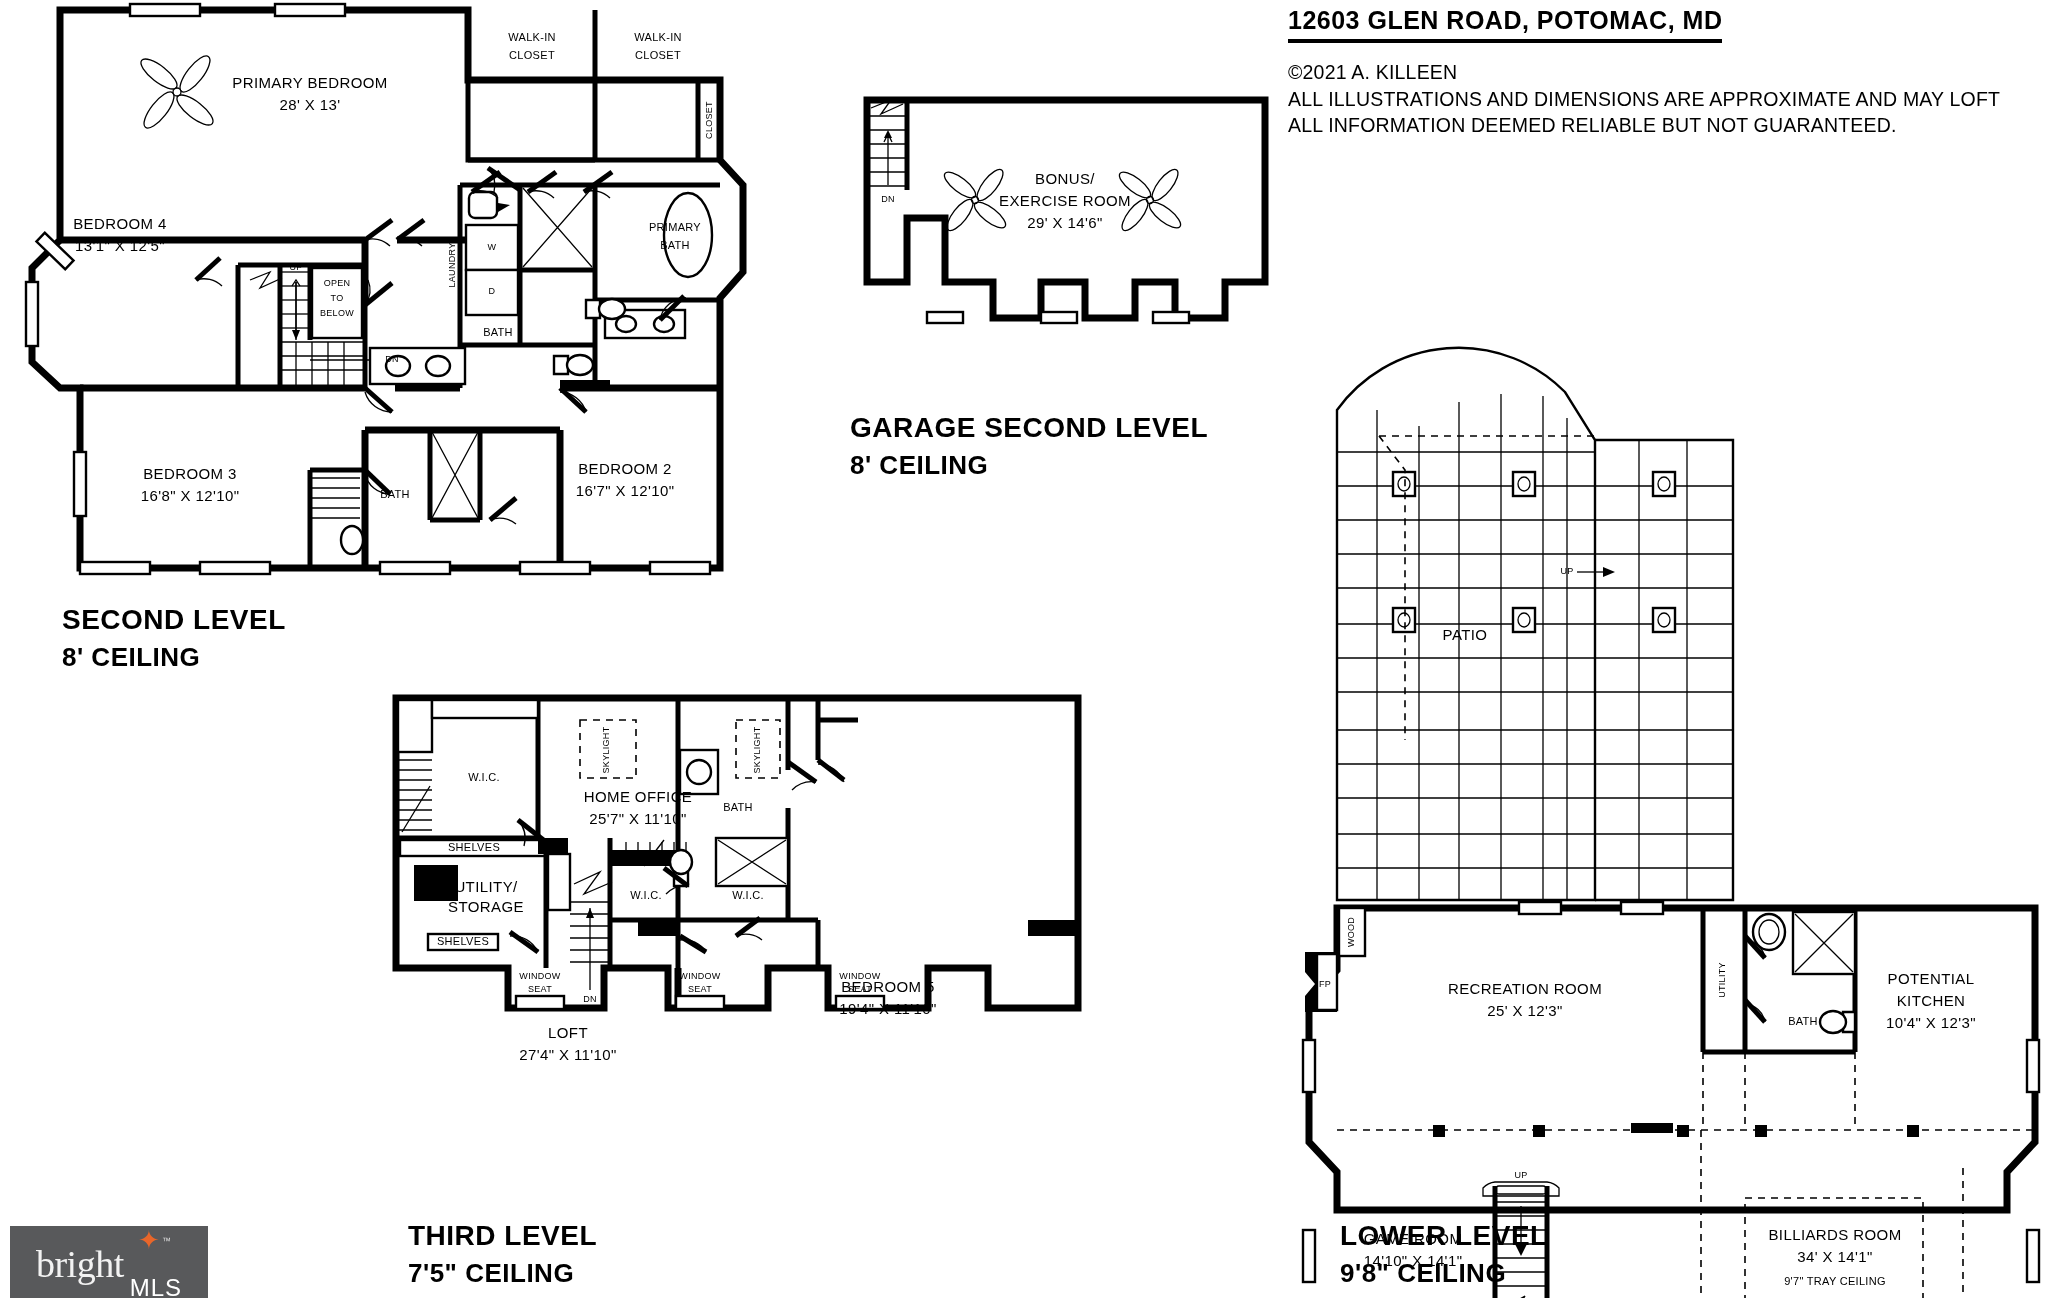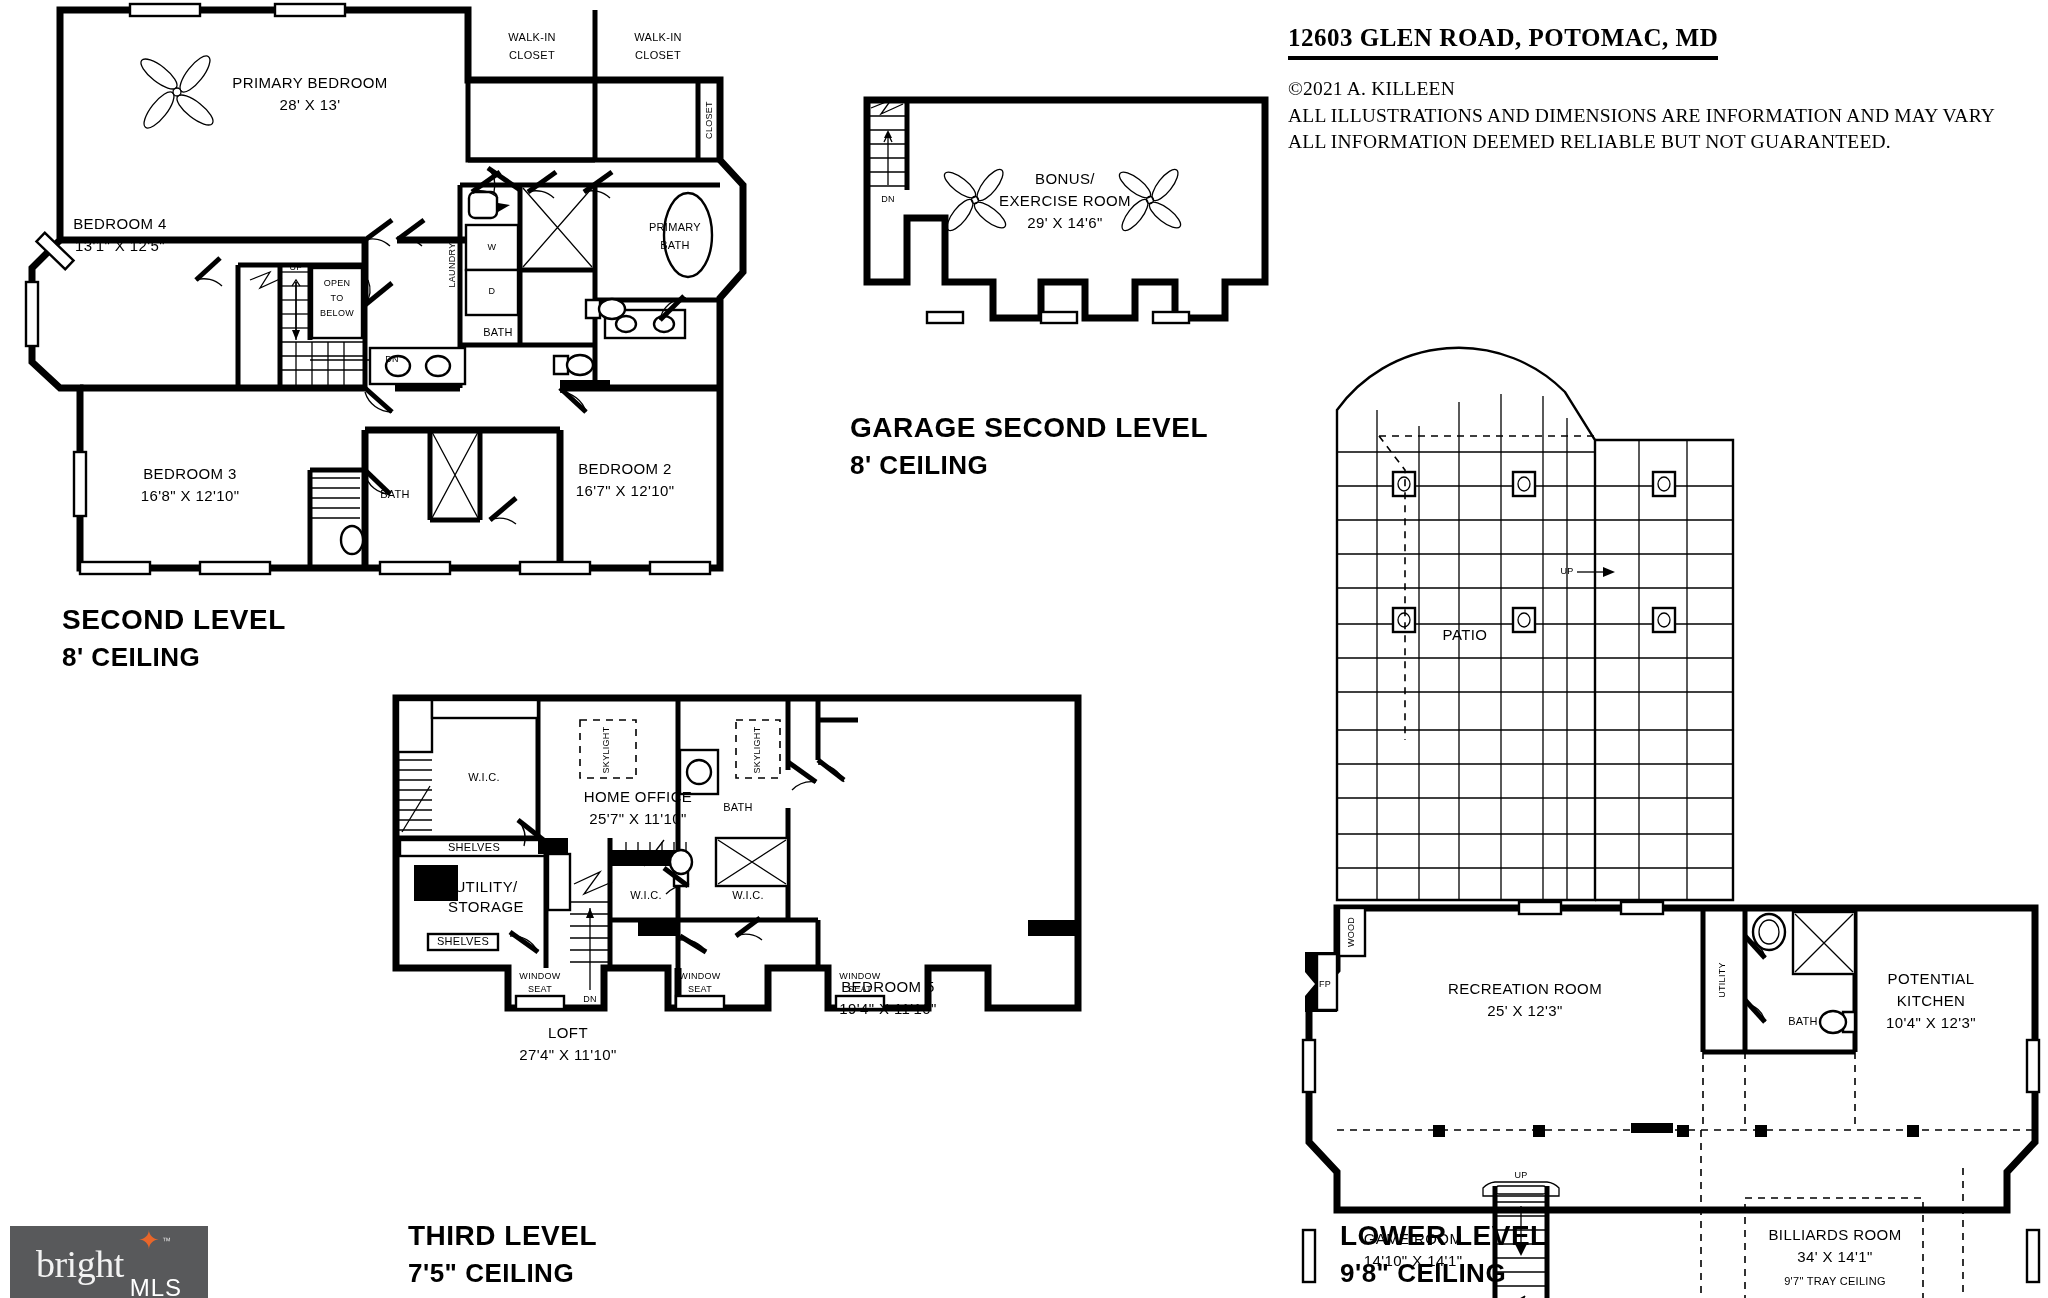--- a/index.html
+++ b/index.html
@@ -12,23 +12,22 @@
     width: 2048px; height: 1298px;
     position: relative; overflow: hidden;
     font-family: "Liberation Sans", sans-serif;
     color: #000;
   }
   .stage { position: absolute; inset: 0; }
 
   
   #header-block {
     position: absolute;
-    left: 1288px; top: 24px;
+    left: 1288px; top: 6px;
     width: 740px;
-    font-family: Liberation Serif, serif;
   }
   #header-title {
     font-size: 25px; font-weight: bold; letter-spacing: .5px;
     padding-bottom: 4px;
     border-bottom: 4px solid #000;
     display: inline-block;
     white-space: nowrap;
   }
   .disclaim {
     font-size: 19.5px; line-height: 26.5px;
@@ -94,21 +93,21 @@
   #mls-tm { font-size: 9px; color:#ddd; position:absolute; left:152px; top:10px; }
 </style>
 </head>
 <body>
 
 <div class="stage">
 
   <div id="header-block">
     <div id="header-title">12603 GLEN ROAD, POTOMAC, MD</div>
     <div class="disclaim" id="copyright">©2021 A. KILLEEN</div>
-    <div class="disclaim">ALL ILLUSTRATIONS AND DIMENSIONS ARE INFORMATION AND MAY VARY</div>
+    <div class="disclaim">ALL ILLUSTRATIONS AND DIMENSIONS ARE APPROXIMATE AND MAY LOFT</div>
     <div class="disclaim">ALL INFORMATION DEEMED RELIABLE BUT NOT GUARANTEED.</div>
   </div>
 
   <div class="planwrap" style="left:20px; top:0px;">
   <svg width="790" height="600" viewBox="0 0 790 600">
     <g class="w">
 
       <path class="wall-th" d="M 40 10 L 448 10 L 448 80 L 700 80 L 700 160
                                L 723 185 L 723 272 L 700 298 L 700 380
                                L 700 568 L 60 568 L 60 388 L 40 388

